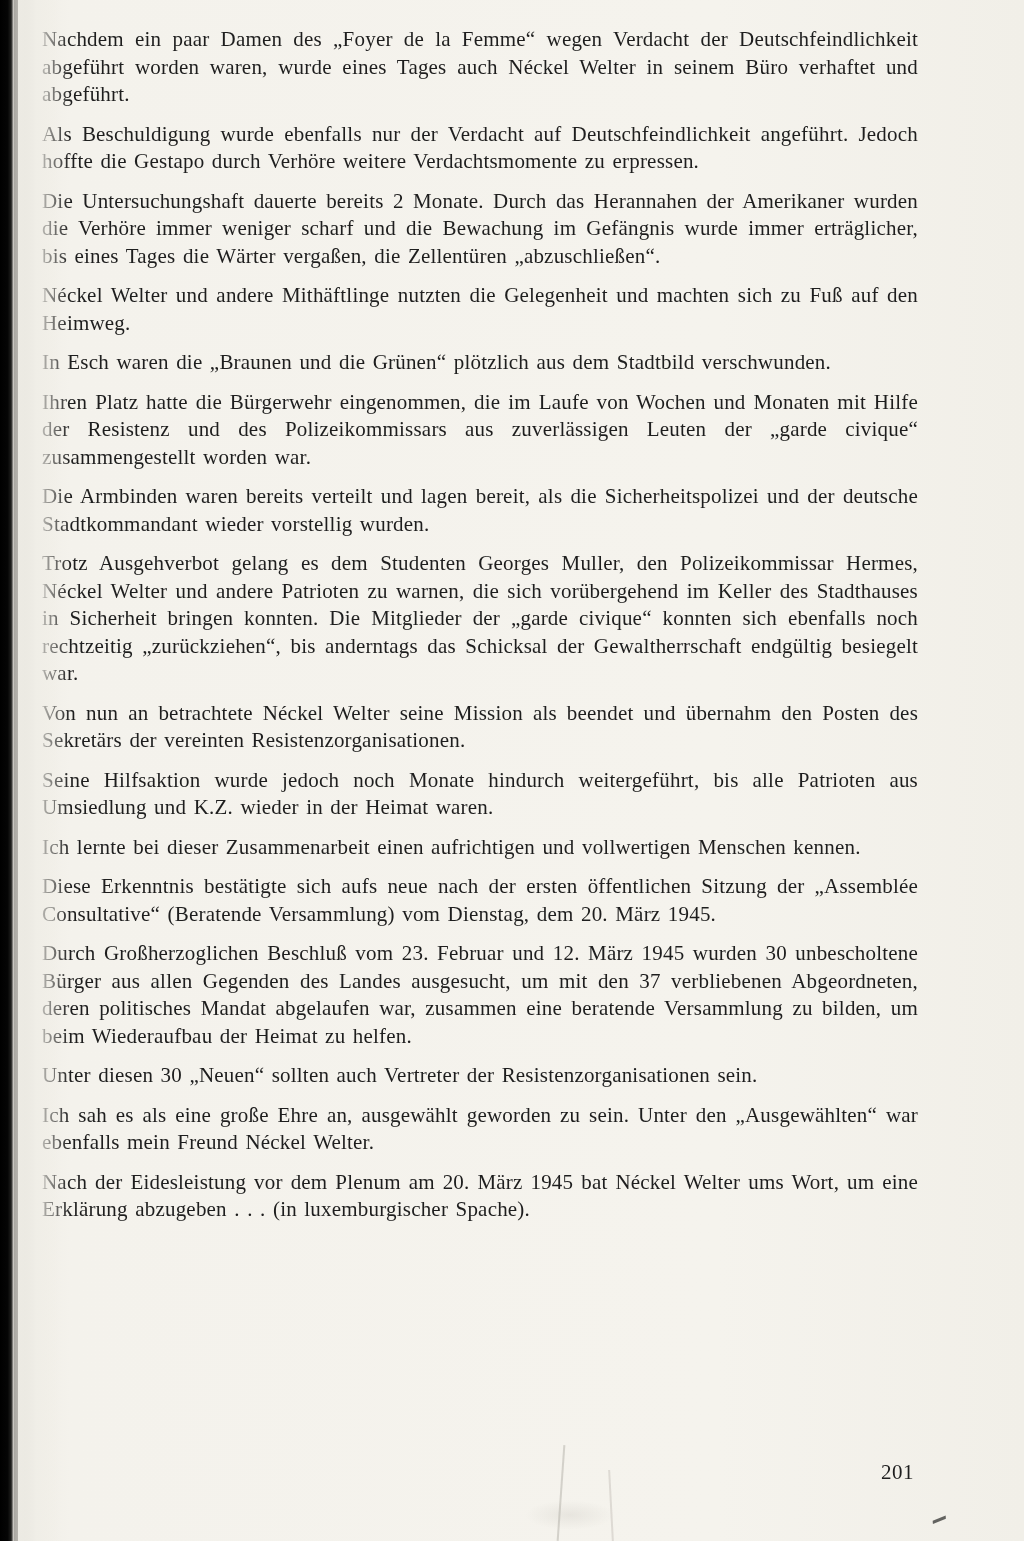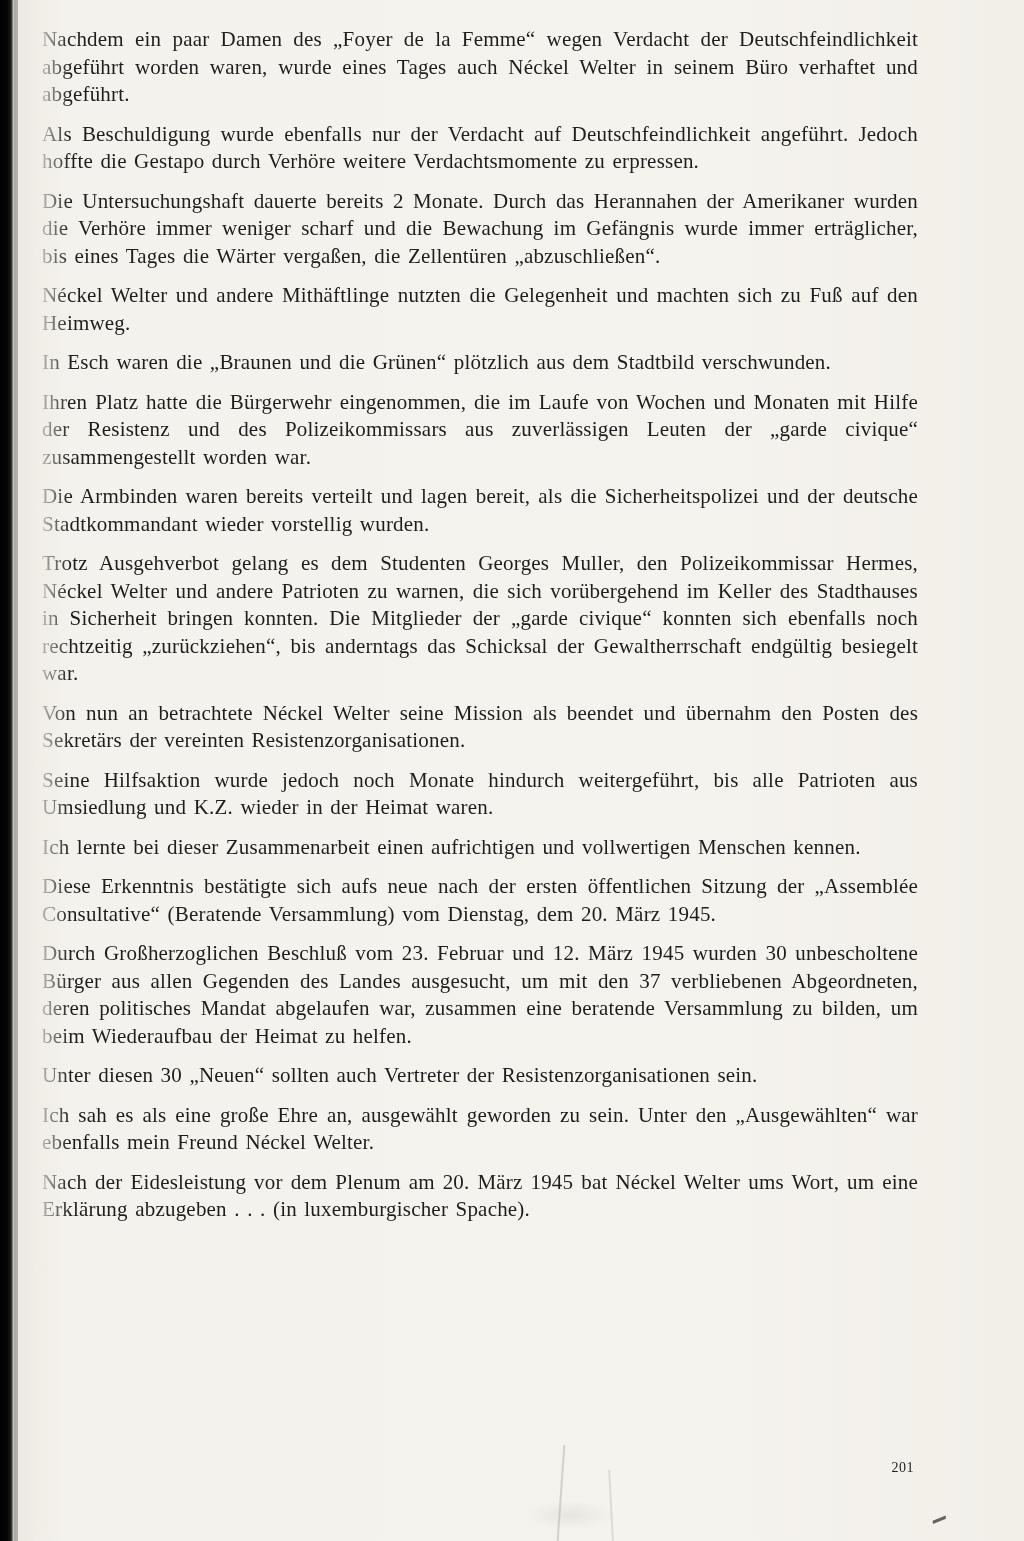--- a/index.html
+++ b/index.html
@@ -52,21 +52,21 @@
     top: 0;
     width: 52px;
     height: 1541px;
     background: linear-gradient(90deg, rgba(240,238,231,0.95) 0%, rgba(240,238,231,0.75) 45%, rgba(240,238,231,0) 100%);
     pointer-events: none;
   }
   .page-number {
     position: absolute;
     right: 110px;
     top: 1460px;
-    font-size: 14px;
+    font-size: 21px;
     letter-spacing: 0.5px;
   }
   
   .artifact-line-1 {
     position: absolute;
     left: 560px;
     top: 1445px;
     width: 2px;
     height: 96px;
     background: rgba(150,146,138,0.35);

